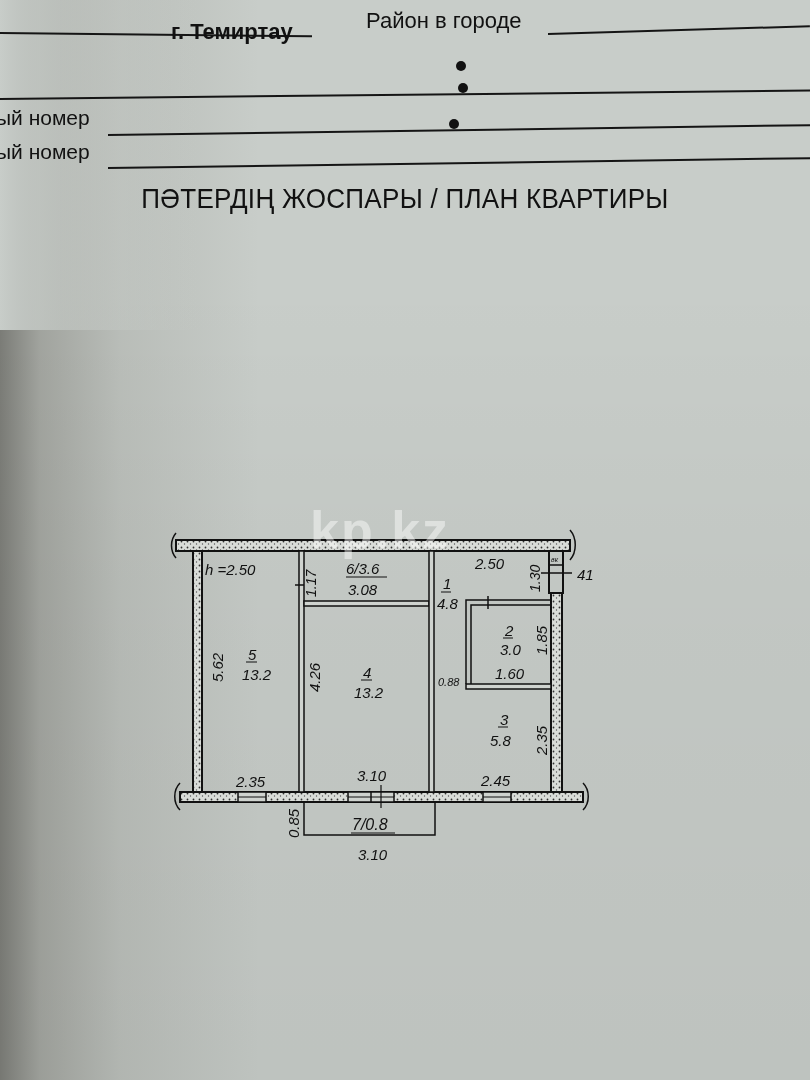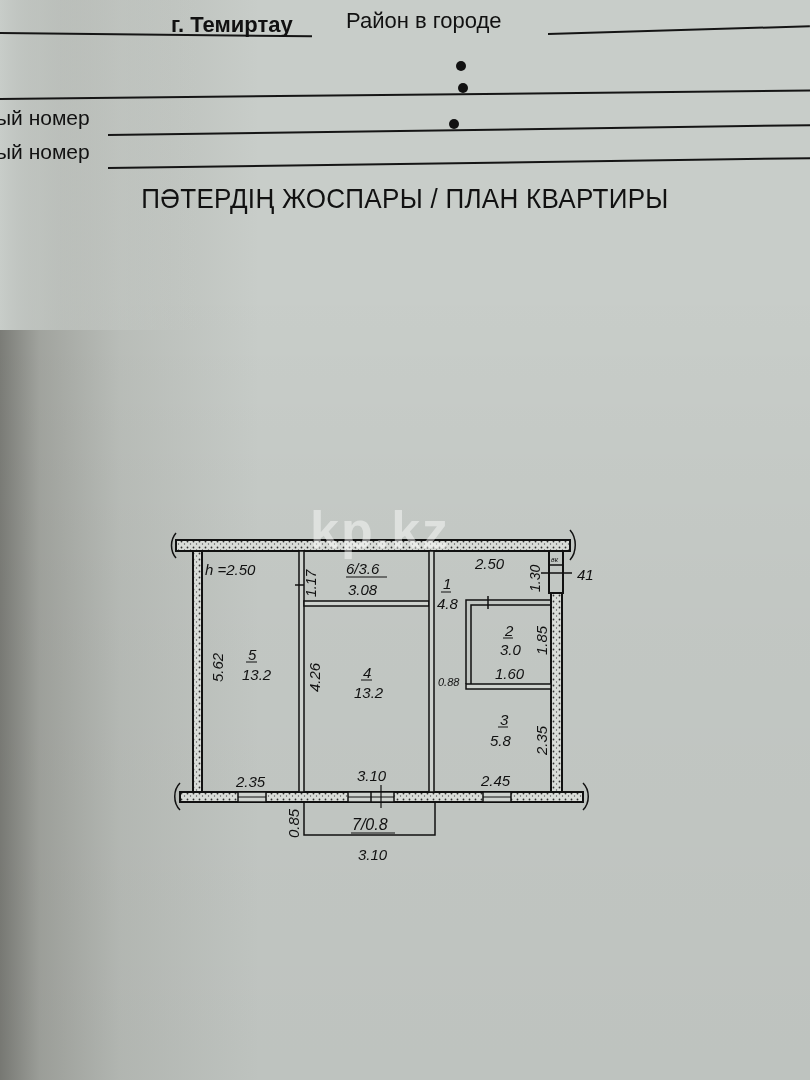--- a/index.html
+++ b/index.html
@@ -15,22 +15,22 @@
       linear-gradient(90deg, rgba(60,58,52,0.55) 0px, rgba(90,88,80,0.35) 40px, rgba(120,120,112,0.18) 120px, rgba(0,0,0,0) 260px),
       linear-gradient(180deg, rgba(0,0,0,0) 0px, rgba(0,0,0,0) 280px, rgba(0,0,0,0.03) 600px, rgba(0,0,0,0.05) 1080px),
       #c8cdc9;
   }
   .shade-top-left {
     position: absolute; left: 0; top: 0; width: 200px; height: 330px;
     background: linear-gradient(90deg, rgba(200,205,201,1) 0px, rgba(200,205,201,0.6) 60px, rgba(200,205,201,0) 200px);
   }
   .hdr-line { position: absolute; height: 2px; background: #151515; transform-origin: left center; }
   .hdr-text { position: absolute; font-size: 22px; white-space: nowrap; }
-  .city { left: 171px; top: 12px; font-weight: bold; }
-  .district { left: 346px; top: 8px; text-align: right; }
+  .city { left: 171px; top: 19px; font-weight: bold; }
+  .district { left: 366px; top: 8px; text-align: right; }
   .label-left { left: -4px; font-size: 21px; }
   .dot { position: absolute; width: 10px; height: 10px; border-radius: 50%; background: #111; }
   .title {
     position: absolute; left: 0; width: 810px; top: 183px; text-align: center;
     font-size: 28px; letter-spacing: 0.3px; transform: scaleX(0.93); transform-origin: center;
     color: #111;
   }
   .plan { position: absolute; left: 0; top: 0; }
   .plan text { font-family: "Liberation Sans", sans-serif; font-style: italic; fill: #111; }
   .watermark {

